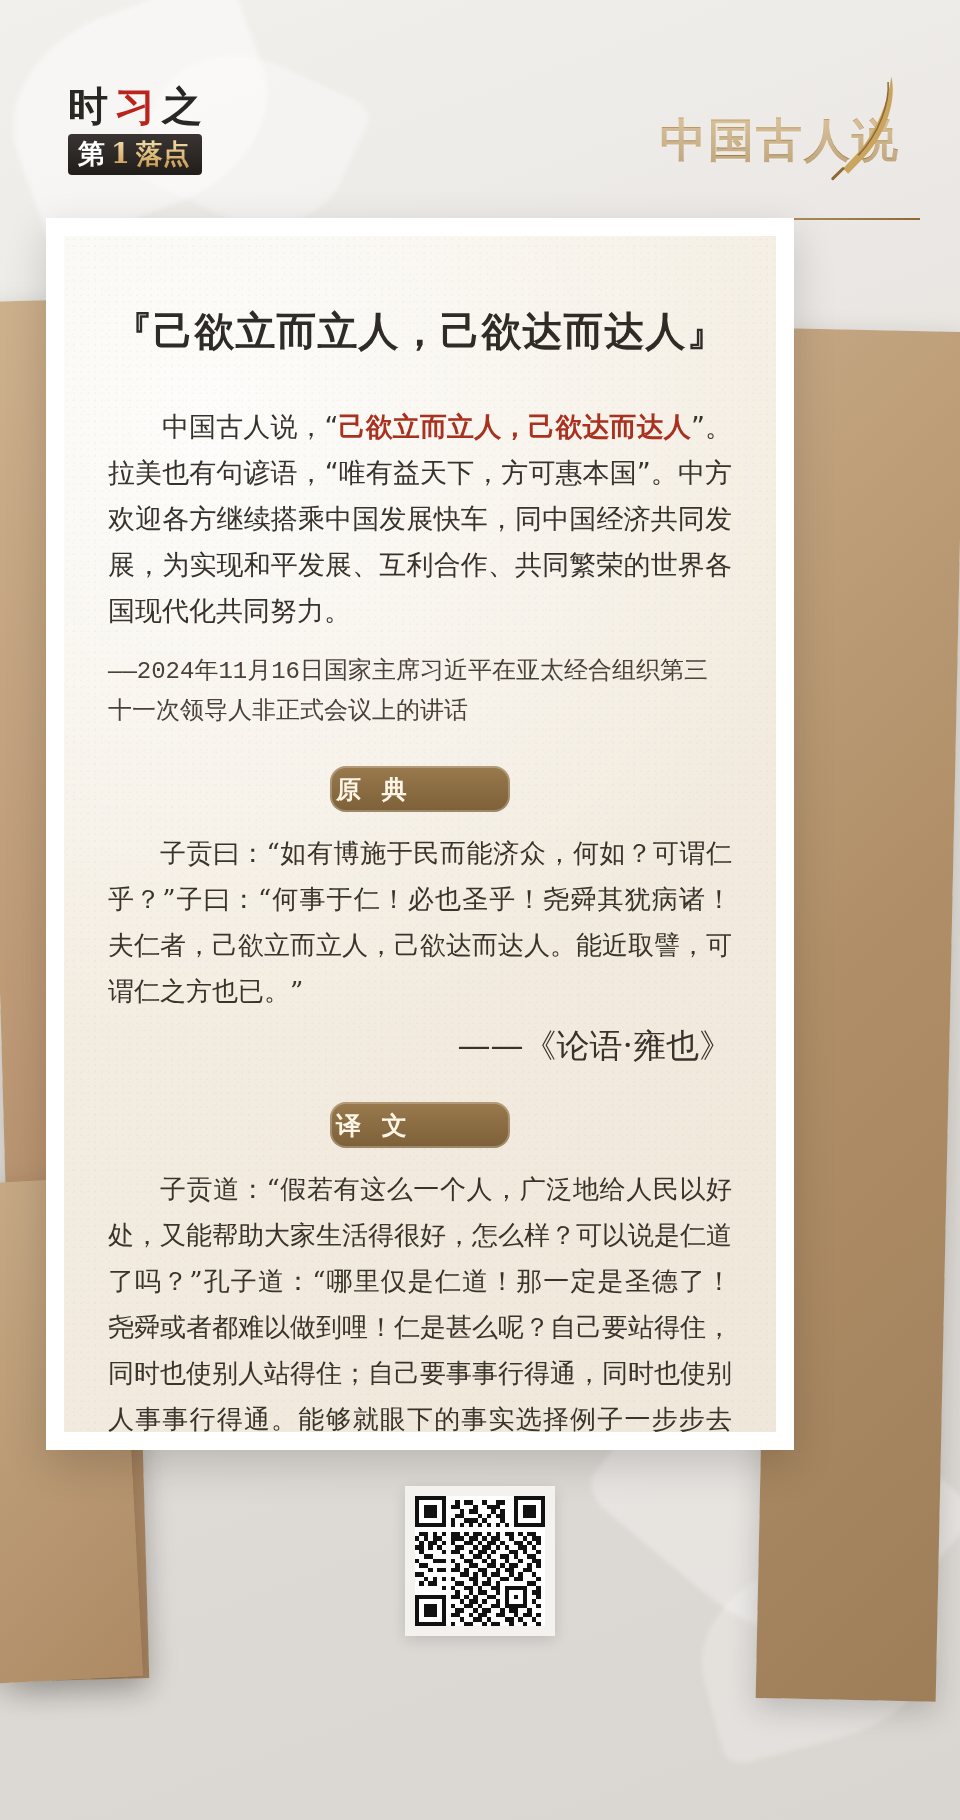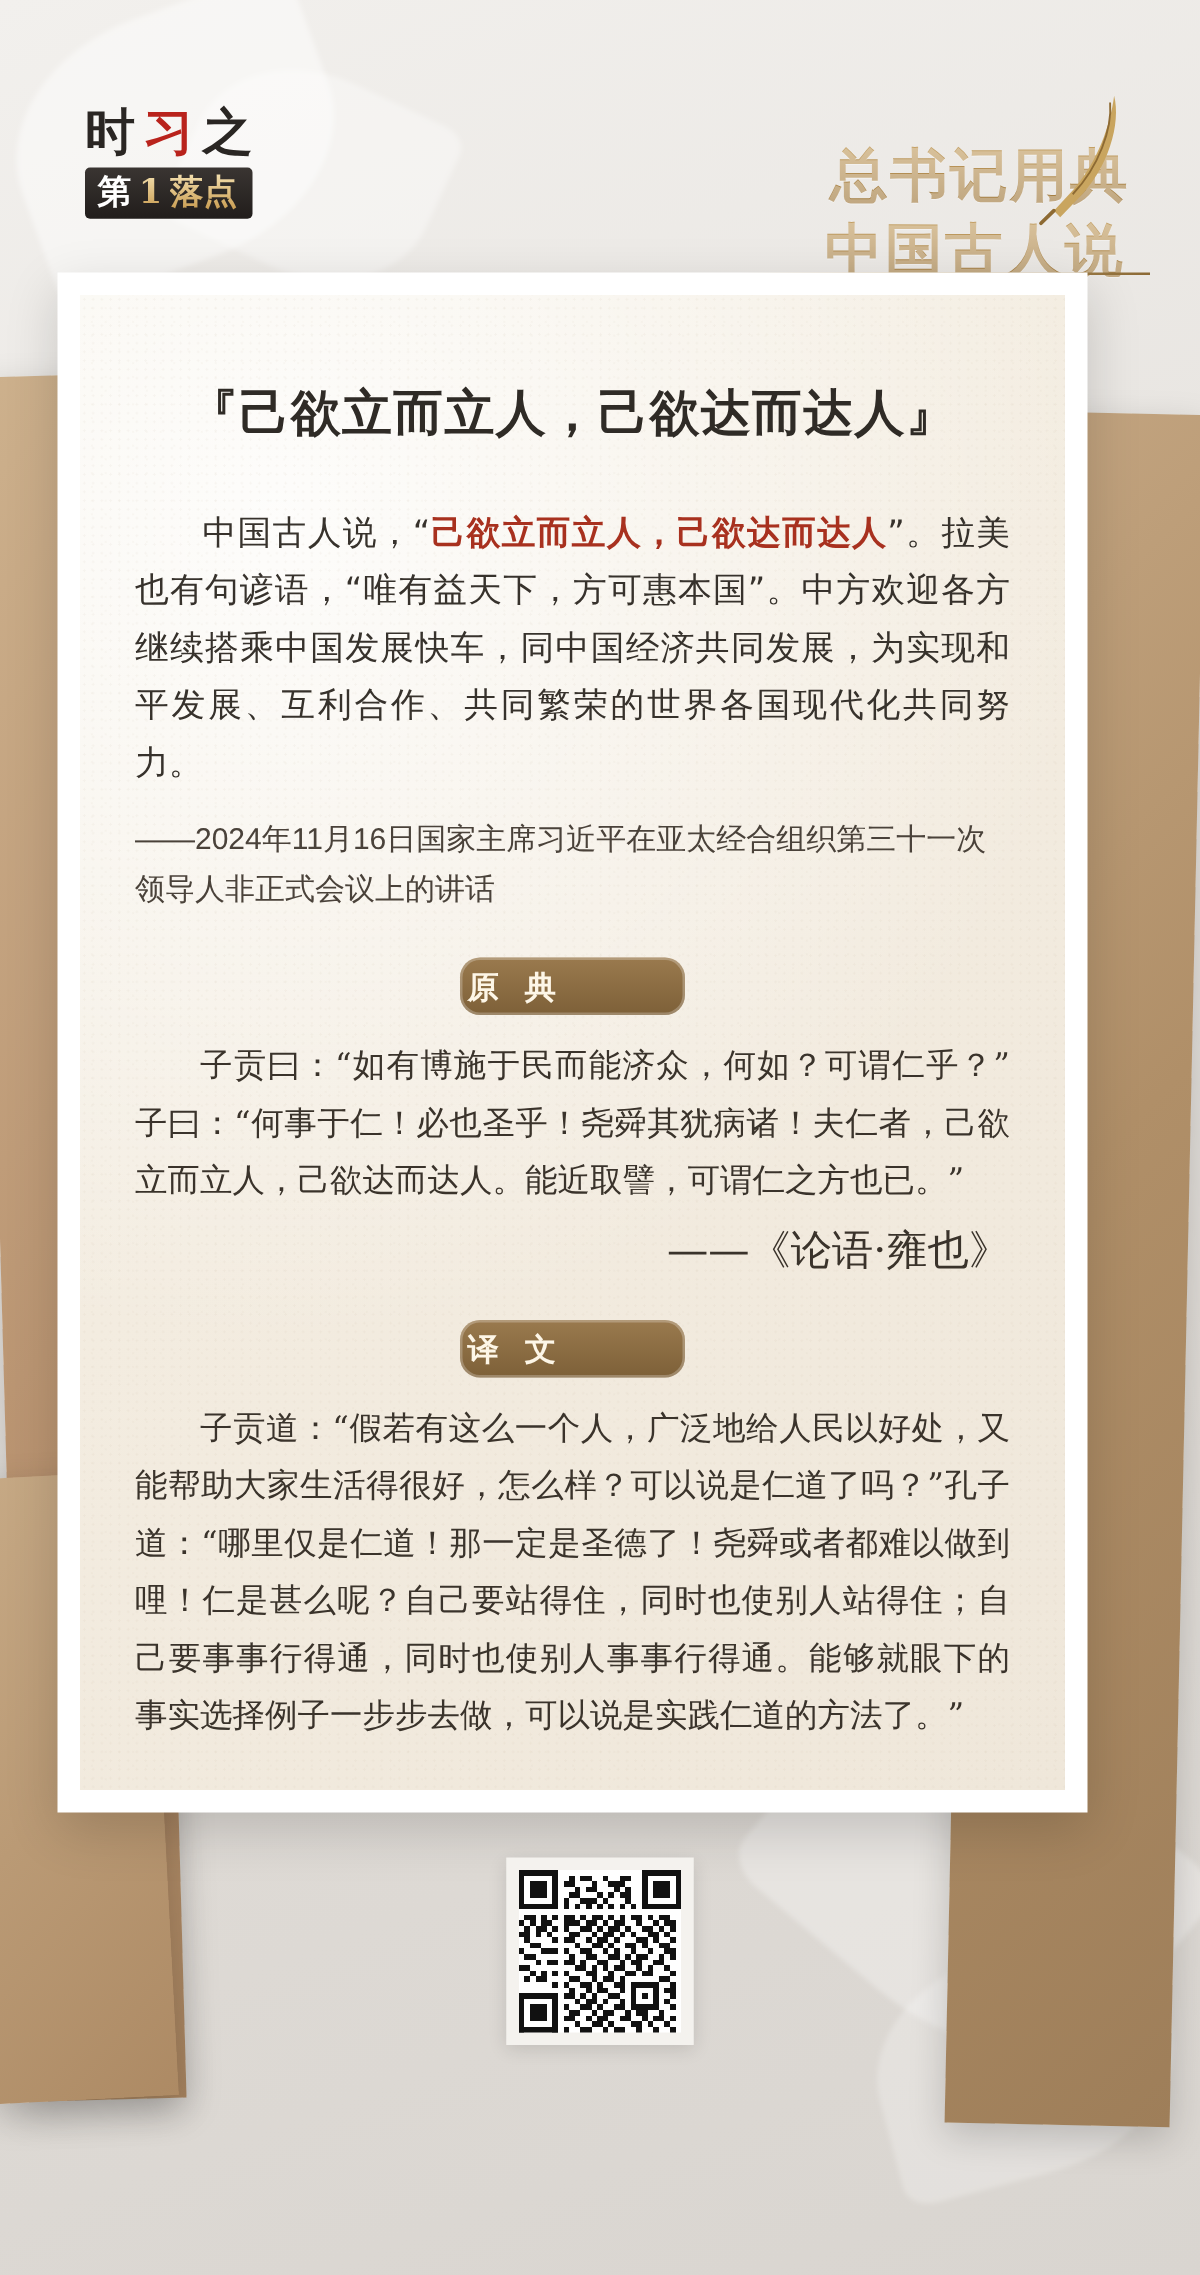--- a/index.html
+++ b/index.html
@@ -146,21 +146,21 @@
     width: 330px;
     height: 2px;
     background: linear-gradient(90deg, rgba(190,160,110,0) 0%, #bda06e 40%, #8c6a35 100%);
   }
 
   
   .card-outer {
     position: absolute;
     left: 46px;
     top: 218px;
-    width: 824px;
+    width: 748px;
     height: 1232px;
     background: #ffffff;
     box-shadow: 0 14px 40px rgba(0,0,0,0.16);
   }
   .card-inner {
     position: absolute;
     left: 18px;
     top: 18px;
     right: 18px;
     bottom: 18px;
@@ -207,21 +207,21 @@
   .hl {
     color: #a8311f;
     font-weight: bold;
   }
   .source {
     position: relative;
     margin-top: 18px;
     font-size: 24px;
     line-height: 40px;
     color: #4a423a;
-    font-family: Liberation Sans, sans-serif;
+    font-family: Liberation Mono, monospace;
   }
 
   .section-label {
     position: relative;
     margin: 34px auto 18px auto;
     width: 180px;
     height: 46px;
     background: linear-gradient(180deg,#9a7a4e 0%, #7d6038 100%);
     border-radius: 16px;
     box-shadow: inset 0 0 0 2px rgba(255,255,255,0.25);
@@ -316,21 +316,20 @@
     <span class="seg gold">落点</span>
   </div>
 </div>
 
 <div class="logo-right">
   <svg class="feather" viewBox="0 0 60 120">
     <path d="M46 4 C56 24 54 62 34 92 L24 108 L18 104 L30 84 C44 58 48 28 46 4 Z" fill="#c9a costs" style="fill:#c9a55f"></path>
     <path d="M44 10 C50 30 46 62 30 88" stroke="#8d6a33" stroke-width="1.5" fill="none"></path>
     <path d="M18 104 L10 116" stroke="#8d6a33" stroke-width="3" fill="none" stroke-linecap="round"></path>
   </svg>
-  <div class="line line1">总书记用典</div>
   <div class="line line2">中国古人说</div>
 </div>
 <div class="rule-gold"></div>
 
 <div class="card-outer">
   <div class="card-inner">
     <div class="paper-grain"></div>
 
     <div class="title">『己欲立而立人，己欲达而达人』</div>
 

